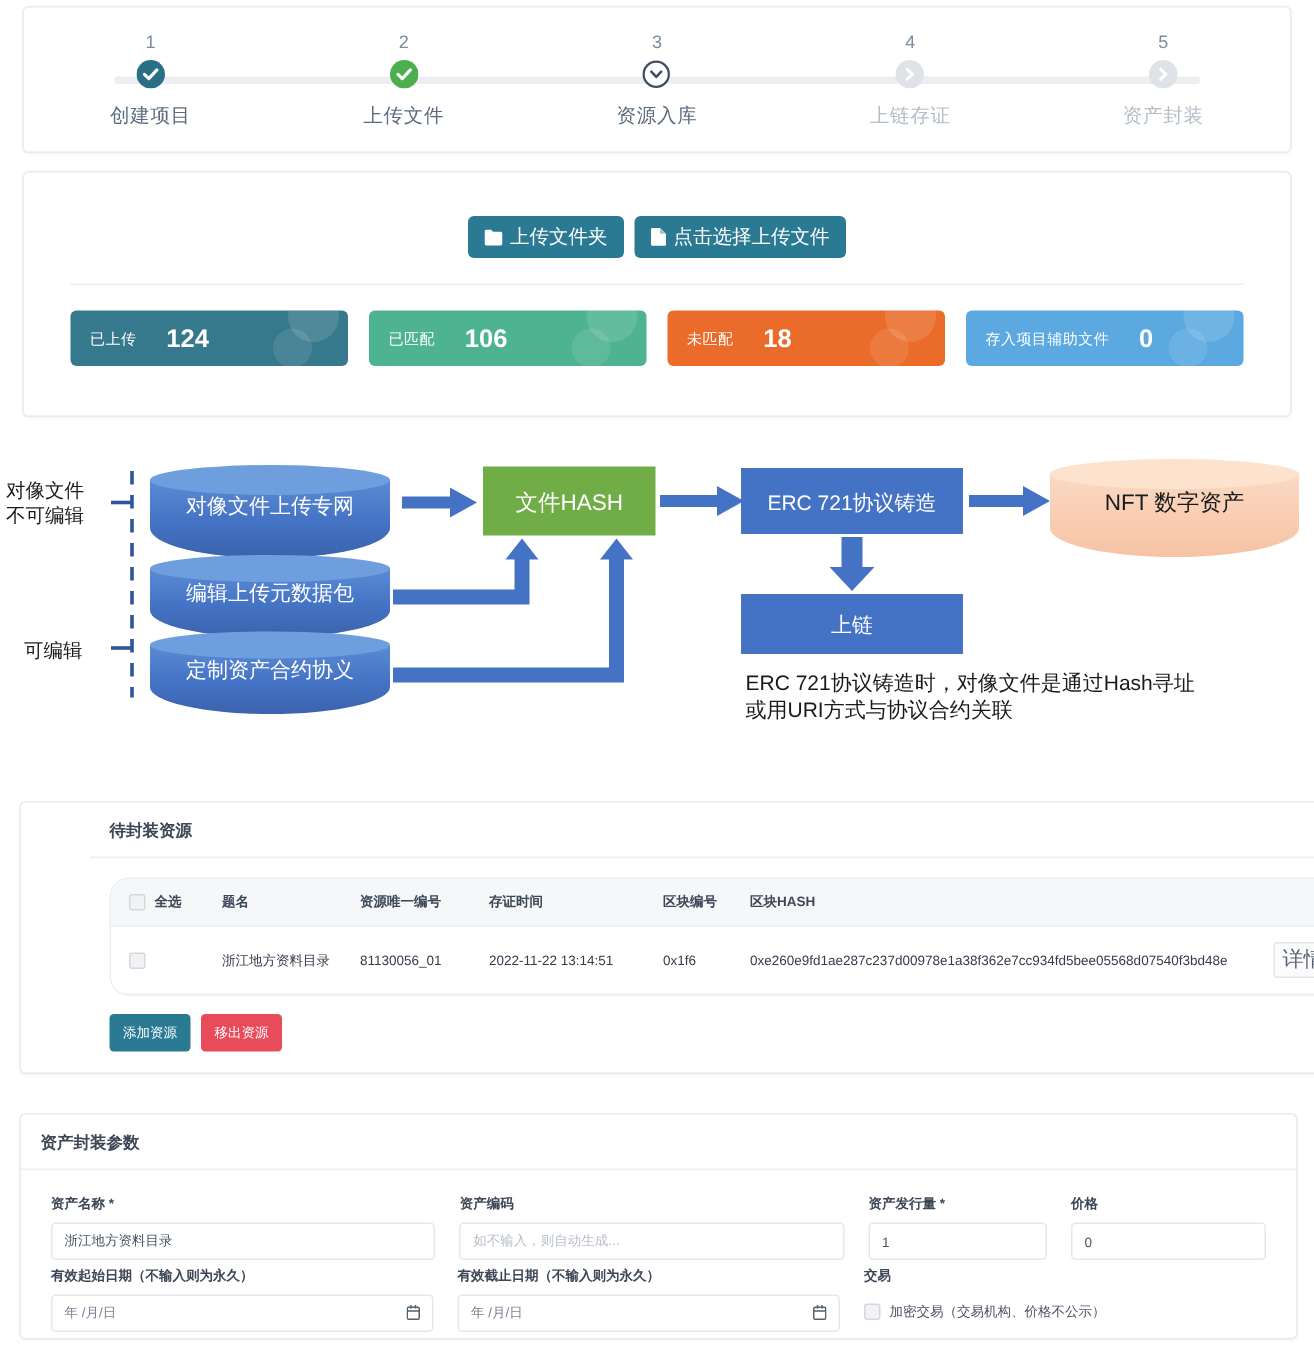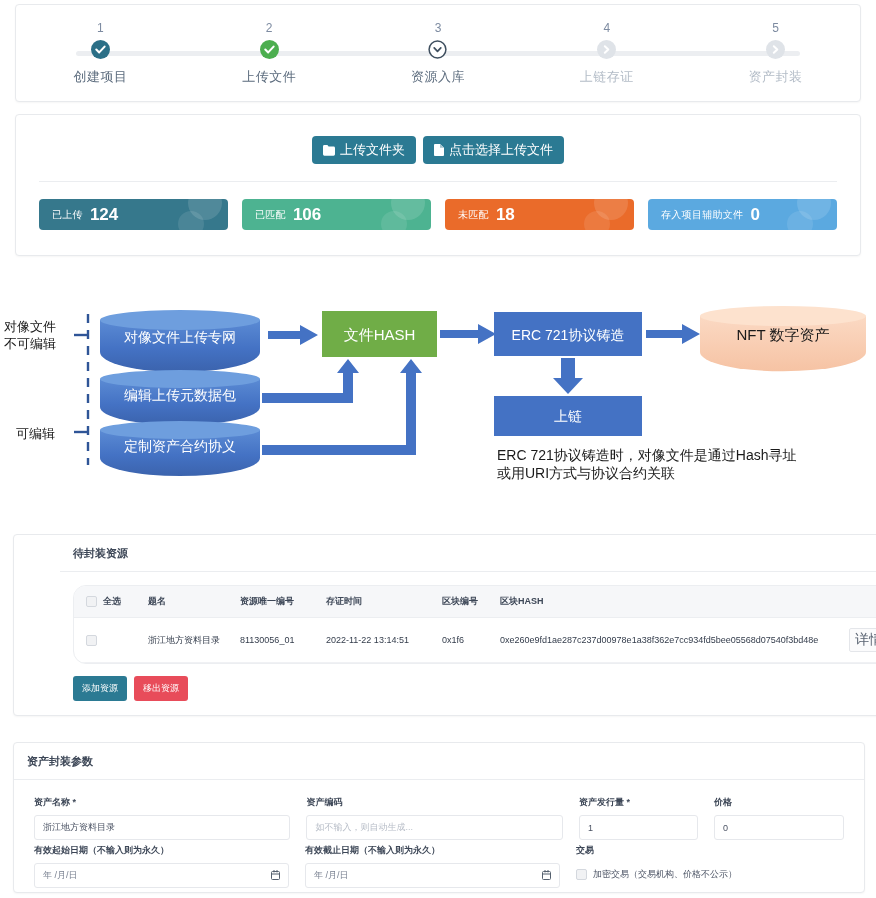--- a/index.html
+++ b/index.html
@@ -20,33 +20,33 @@
   .step{flex:1;position:relative;display:flex;flex-direction:column;align-items:center;justify-content:flex-start;padding-top:16px;}
   .step-num{font-size:12px;color:#7d8ba1;line-height:14px;margin-bottom:5px;}
   .step-icon{width:19px;height:19px;border-radius:50%;display:flex;align-items:center;justify-content:center;position:relative;z-index:3;}
   .step-icon svg{display:block;}
   .step-label{margin-top:9px;font-size:13px;color:#6b7b8f;letter-spacing:.5px;}
   .step.done .step-label{color:#5b6b7d;font-family:Liberation Serif, serif;}
   .step.gray .step-label{color:#b3bcc7;}
   .track{position:absolute;left:60px;right:60px;top:46px;height:5px;background:#eceef1;border-radius:3px;z-index:1;}
 
   
-  .upload{margin-top:12px;padding:3px;}
+  .upload{margin-top:12px;padding:11px;}
   .upload-btns{display:flex;justify-content:center;gap:7px;padding:18px 0 17px;}
   .btn-upload{
     background:#2b7a93;color:#fff;border:none;border-radius:4px;
     font-size:13px;padding:6px 11px;display:flex;align-items:center;gap:5px;
     font-family:inherit;cursor:pointer;line-height:16px;
   }
   .btn-upload svg{display:block;}
   .upload-sep{height:1px;background:#ebedf0;margin:0 20px;}
   .stats{display:flex;gap:14px;padding:17px 20px 22px;}
   .stat{
-    position:relative;flex:1;height:31px;border-radius:4px;overflow:hidden;
-    display:flex;align-items:center;padding-left:13px;color:#fff;
+    position:relative;flex:1;height:37px;border-radius:4px;overflow:hidden;
+    display:flex;align-items:center;padding-left:13px;color:#fff;gap:13px;
   }
   .stat .bub1{position:absolute;right:6px;top:-13px;width:34px;height:34px;border-radius:50%;background:rgba(255,255,255,.13);}
   .stat .bub2{position:absolute;right:24px;top:12px;width:26px;height:26px;border-radius:50%;background:rgba(255,255,255,.10);}
   .stat-label{font-size:10px;position:relative;z-index:2;letter-spacing:.3px;}
   .stat-val{font-size:17px;font-weight:bold;margin-left:7px;position:relative;z-index:2;}
 
   
   .diagram{position:absolute;left:0;top:290px;width:876px;height:210px;}
   .diagram svg{display:block;}
 

